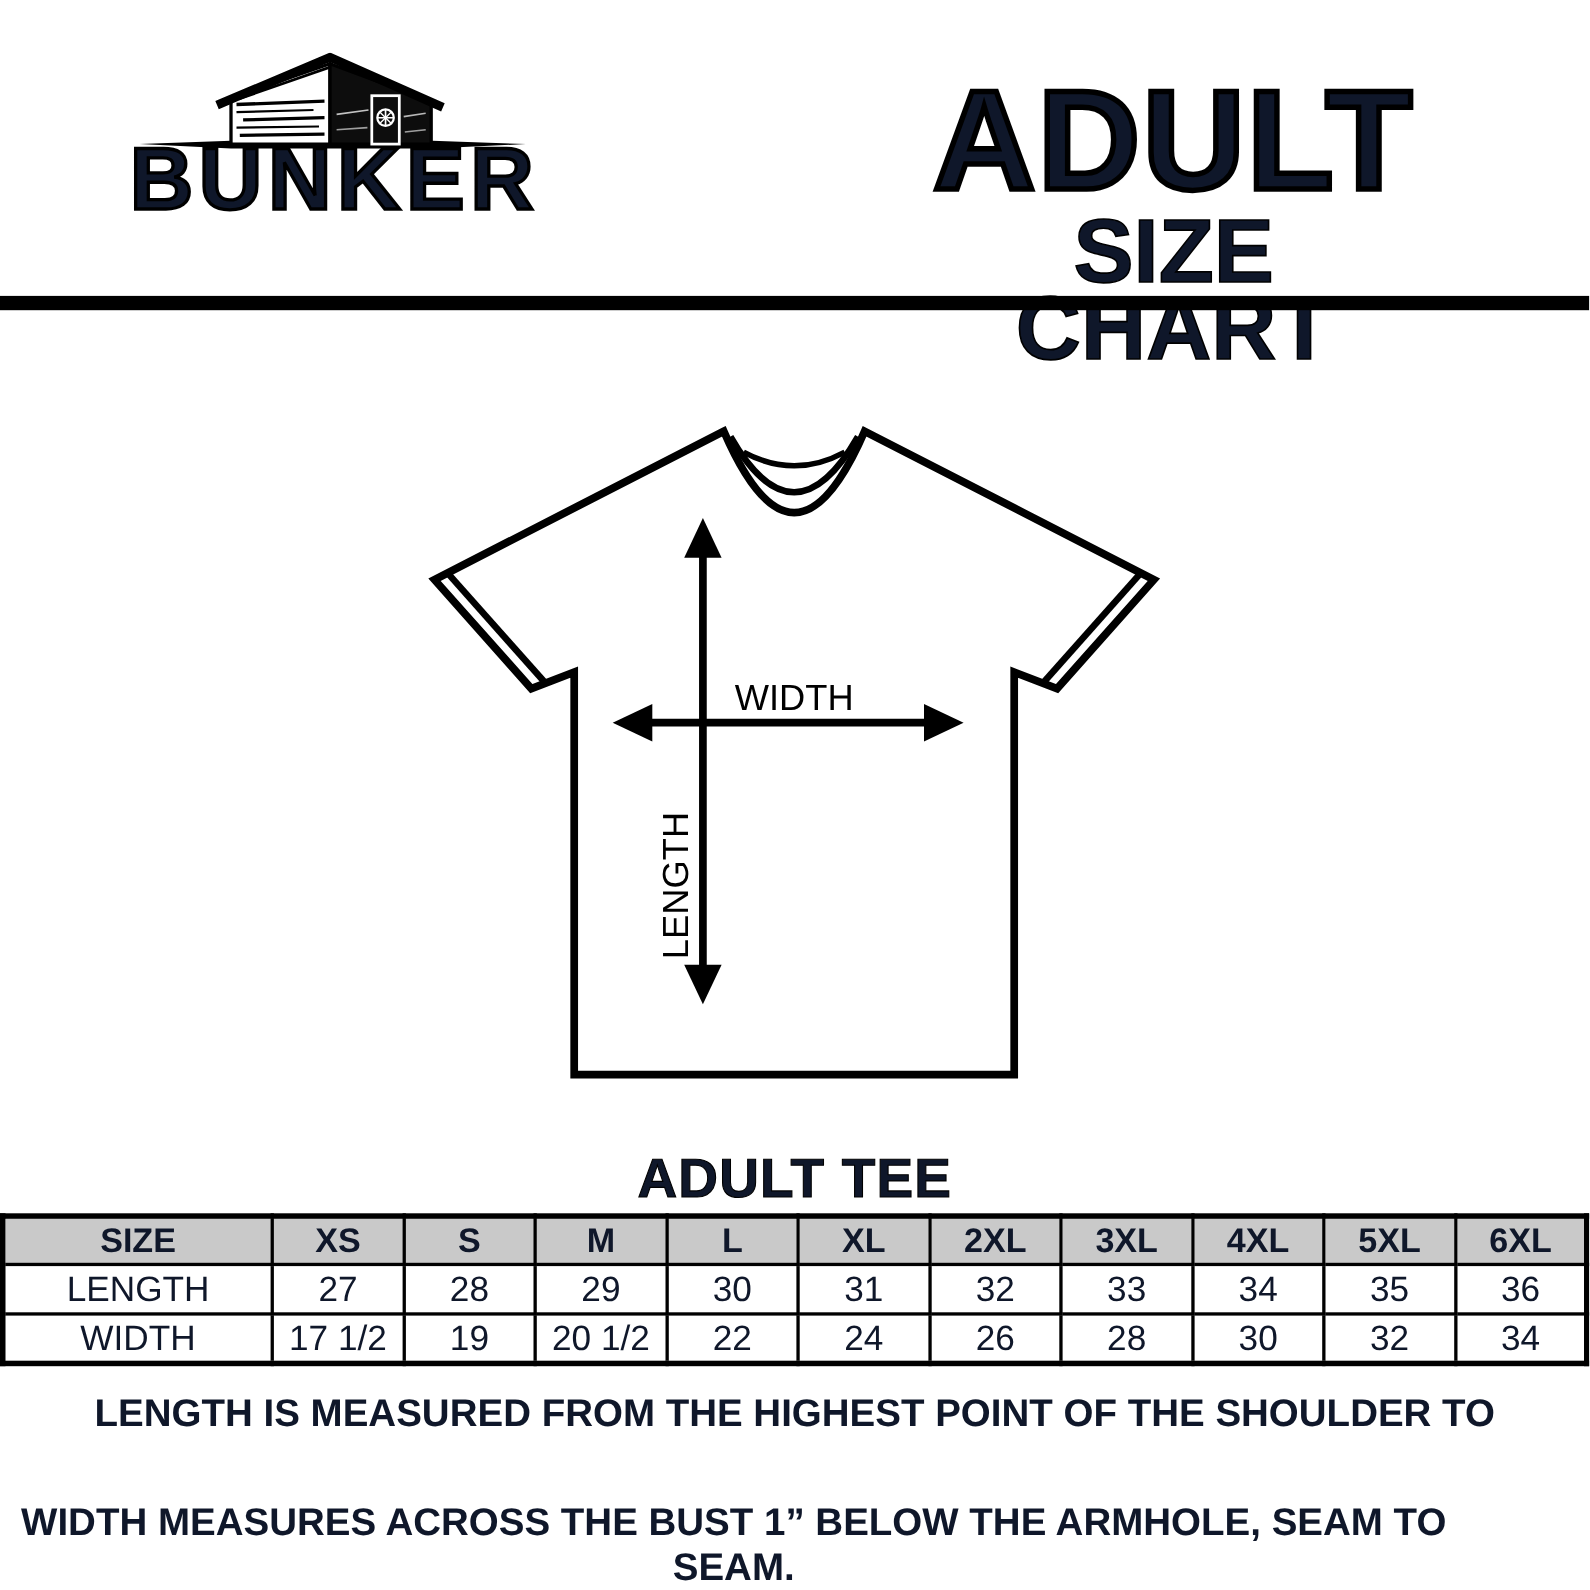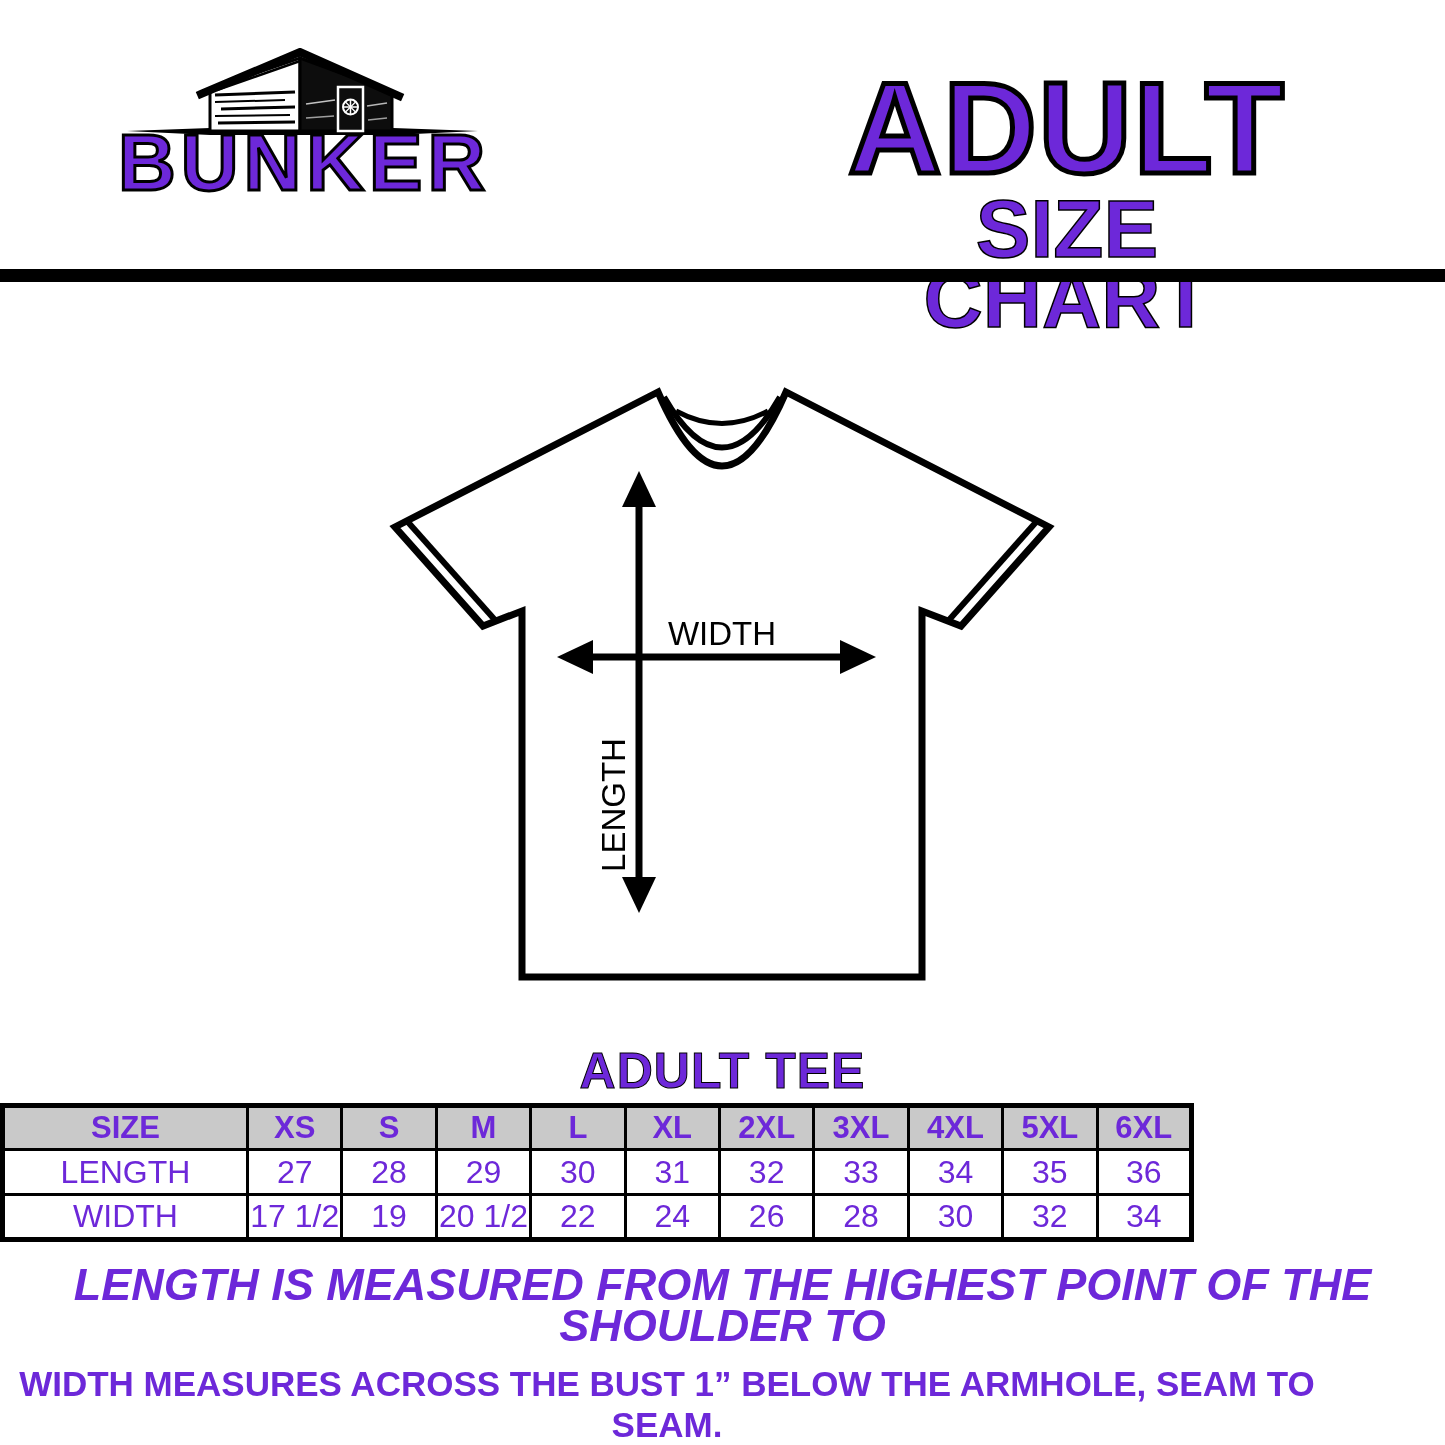--- a/index.html
+++ b/index.html
@@ -1,19 +1,19 @@
 <!DOCTYPE html>
 <html><head>
 <meta charset="utf-8">
 <style>
   * { margin:0; padding:0; box-sizing:border-box; }
   html,body { background:#ffffff; }
   .page {
     position:relative; width:1445px; height:1445px; background:#ffffff;
-    font-family:"Liberation Sans", sans-serif; color:#6d28d9; overflow:hidden;border-radius:21px;
+    font-family:"Liberation Sans", sans-serif; color:#0f172a; overflow:hidden;border-radius:21px;
   }
 
   
   .logo { position:absolute; left:118px; top:45px; width:362px; height:200px; }
   .logo-building { position:absolute; left:7px; top:3px; width:355px; height:90px; }
   .brand-top {
     position:absolute; top:78px; left:0; width:100%;
     text-align:center; font-size:80px; font-weight:bold; line-height:1;
     letter-spacing:5px; -webkit-text-stroke:3px #000;
   }
@@ -40,37 +40,37 @@
   .shirt-svg { position:absolute; left:380px; top:380px; width:690px; height:610px; }
   .measure-label { font-family:"Liberation Sans", sans-serif; font-size:33px; fill:#000; }
 
   .tee-label {
     position:absolute; left:0; top:1006px; width:1445px; text-align:center;
     font-size:50px; font-weight:bold; letter-spacing:1px;margin-top:36px; -webkit-text-stroke:1px #000;
   }
 
   
   .size-table {
-    position:absolute; left:0; top:1103px; width:1194px;
+    position:absolute; left:0; top:1103px; width:1445px;
     border-collapse:collapse; table-layout:fixed;
     border:5px solid #000;
     padding-left:36px;
   }
   .size-table th, .size-table td {
     border:3px solid #000; text-align:center; vertical-align:middle;
     height:45px; overflow:hidden; white-space:nowrap;
   }
   .size-table th { background:#c9c9c9; font-size:31px; font-weight:bold; height:44px; }
   .size-table td { font-size:32px; font-weight:normal; background:#fff; }
   .col-size { width:245px; }
 
   
   .footer-note-1 {
     position:absolute; left:0; top:1264px; width:1445px; text-align:center;
-    font-size:45px; font-weight:bold; line-height:41px; letter-spacing:0px;font-style:italic;
+    font-size:35px; font-weight:bold; line-height:41px; letter-spacing:0px;
   }
   .footer-note-2 {
     position:absolute; left:0; top:1363px; width:1334px; text-align:center;
     font-size:35px; font-weight:bold; line-height:41px;
   }
 </style>
 </head>
 <body>
 
 <div class="page">

